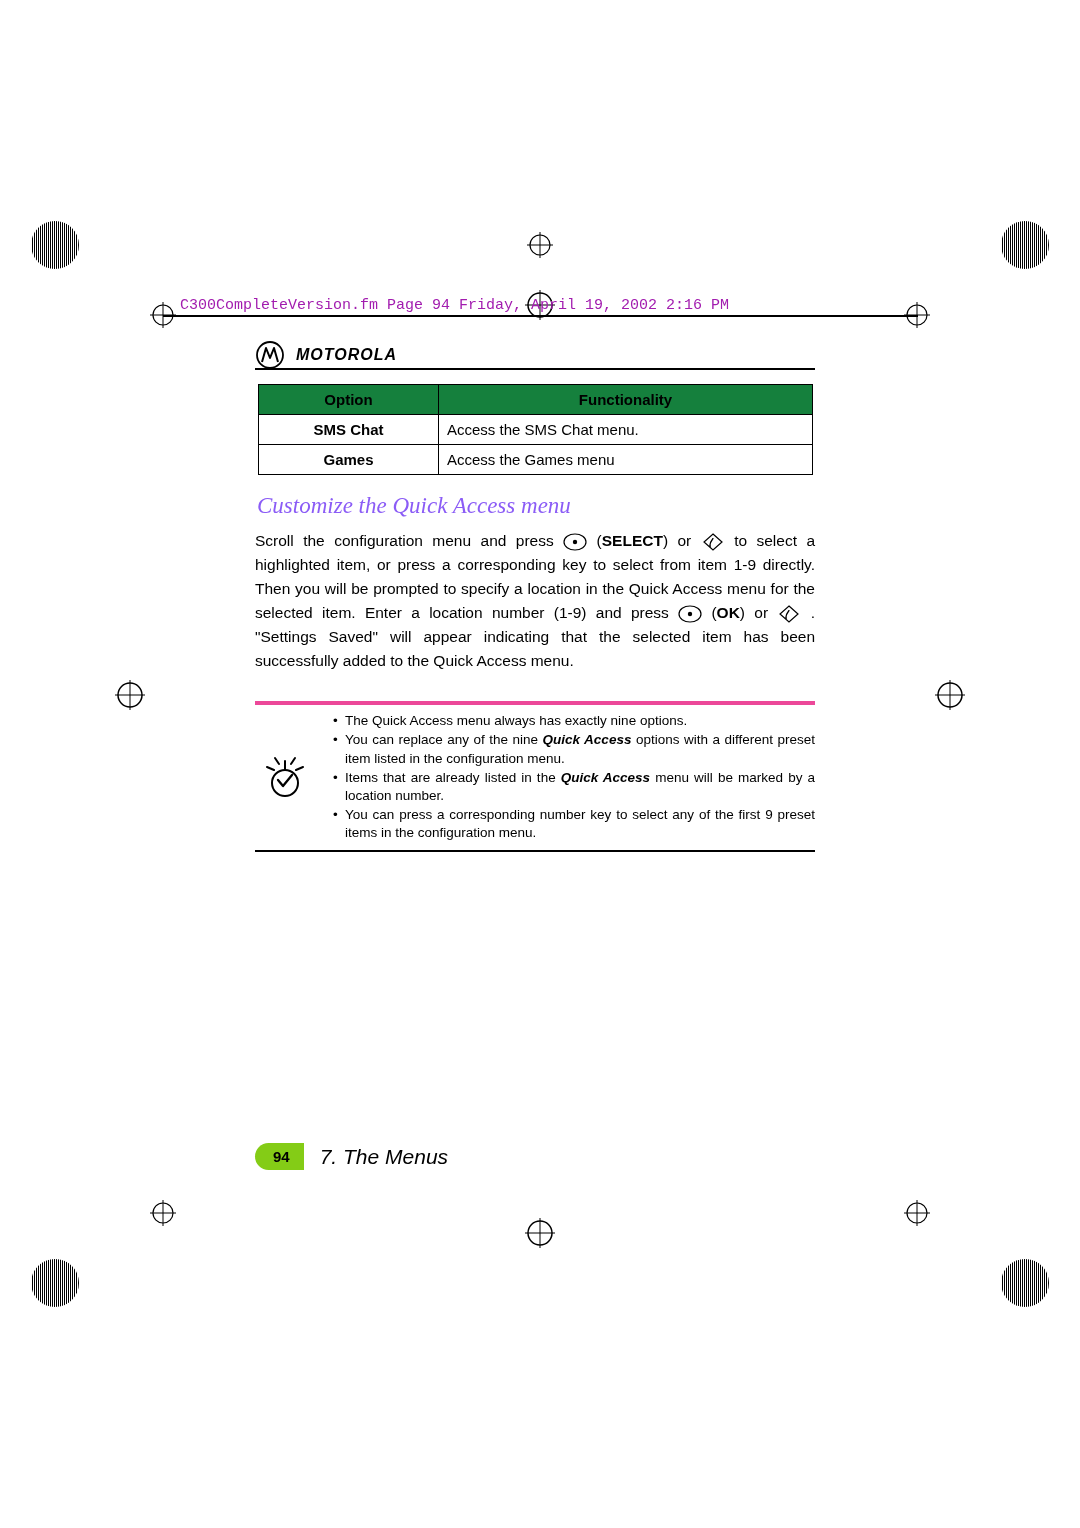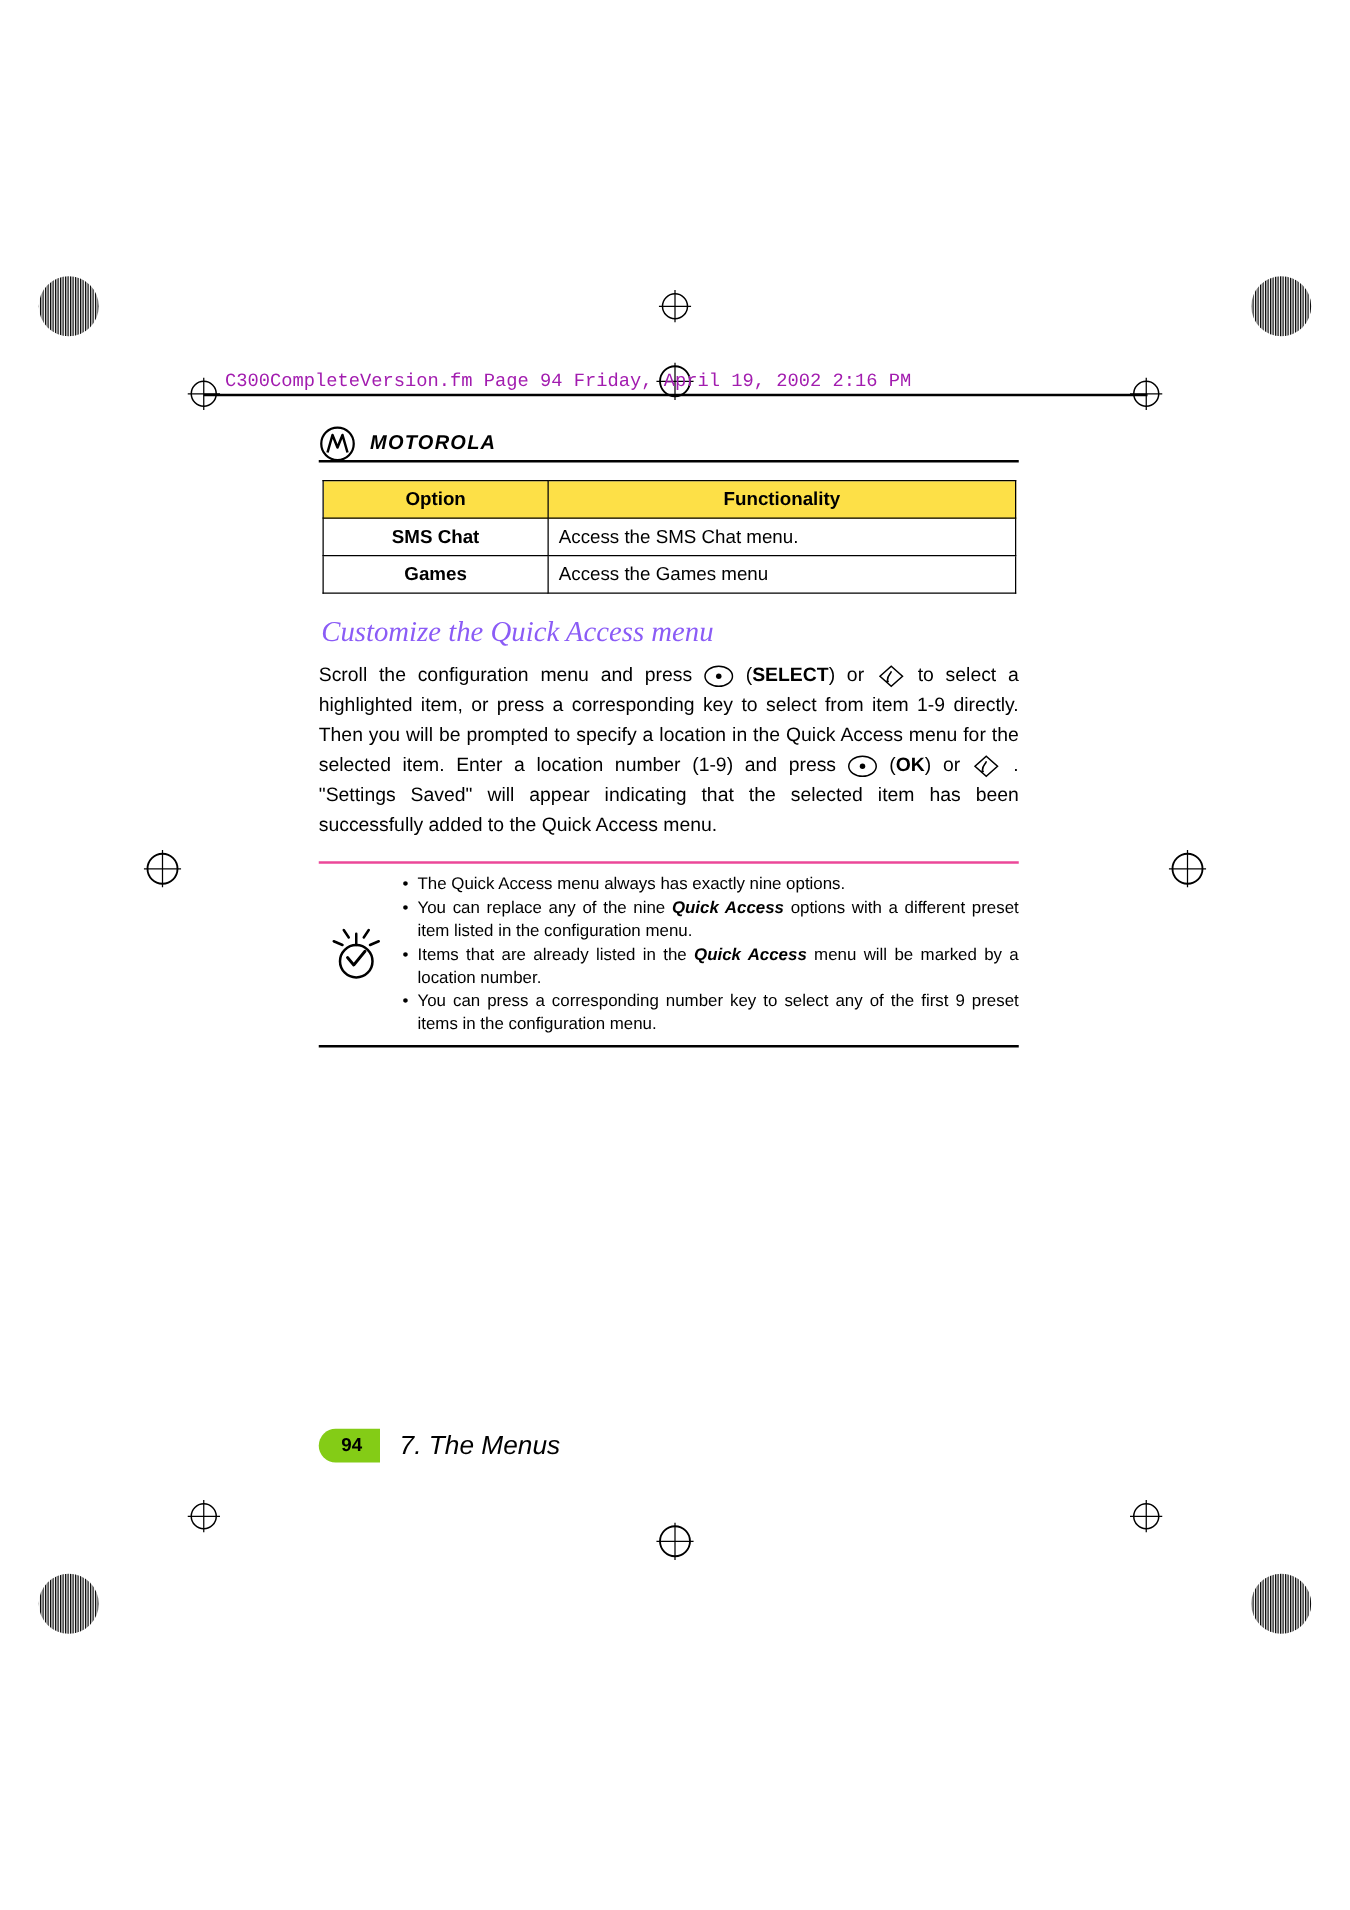--- a/index.html
+++ b/index.html
@@ -95,21 +95,21 @@
       width: 555px;
       border-collapse: collapse;
       margin-left:3px;
     }
     table.opts th, table.opts td {
       border: 1px solid #000;
       padding: 6px 8px;
       font-size: 15px;
     }
     table.opts th {
-      background: #fde047;
+      background: #15803d;
       font-weight: bold;
       text-align: center;
     }
     table.opts td.optcell {
       font-weight: bold;
       text-align: center;
       width: 180px;
     }
     table.opts td.funccell {
       text-align: left;
@@ -121,37 +121,37 @@
       font-weight: normal;
       font-size: 23px;
       margin: 18px 0 10px 2px;
       color:#8b5cf6;
     }
 
     .para {
       font-size: 15.5px;
       line-height: 1.55;
       text-align: justify;
-      margin-bottom: 16px;
+      margin-bottom: 28px;
     }
     .para .inline-icon, .note-list .inline-icon {
       display:inline-block;
       vertical-align: middle;
       width:24px; height:20px;
     }
     .bold { font-weight: bold; }
     .bolditalic { font-weight:bold; font-style: italic; }
 
     .note-block {
-      border-top: 2px solid #ec4899;
+      border-top: 4px solid #ec4899;
       border-bottom: 2px solid #000;
       margin-top: 6px;
       padding: 6px 0 6px 0;
       display:flex;
-      gap:7px;
+      gap:18px;
       align-items:center;
     }
     .note-icon {
       width: 60px;
       flex-shrink:0;
       display:flex;
       align-items:center;
       justify-content:center;
     }
     .note-icon svg{width:48px;height:48px;}

